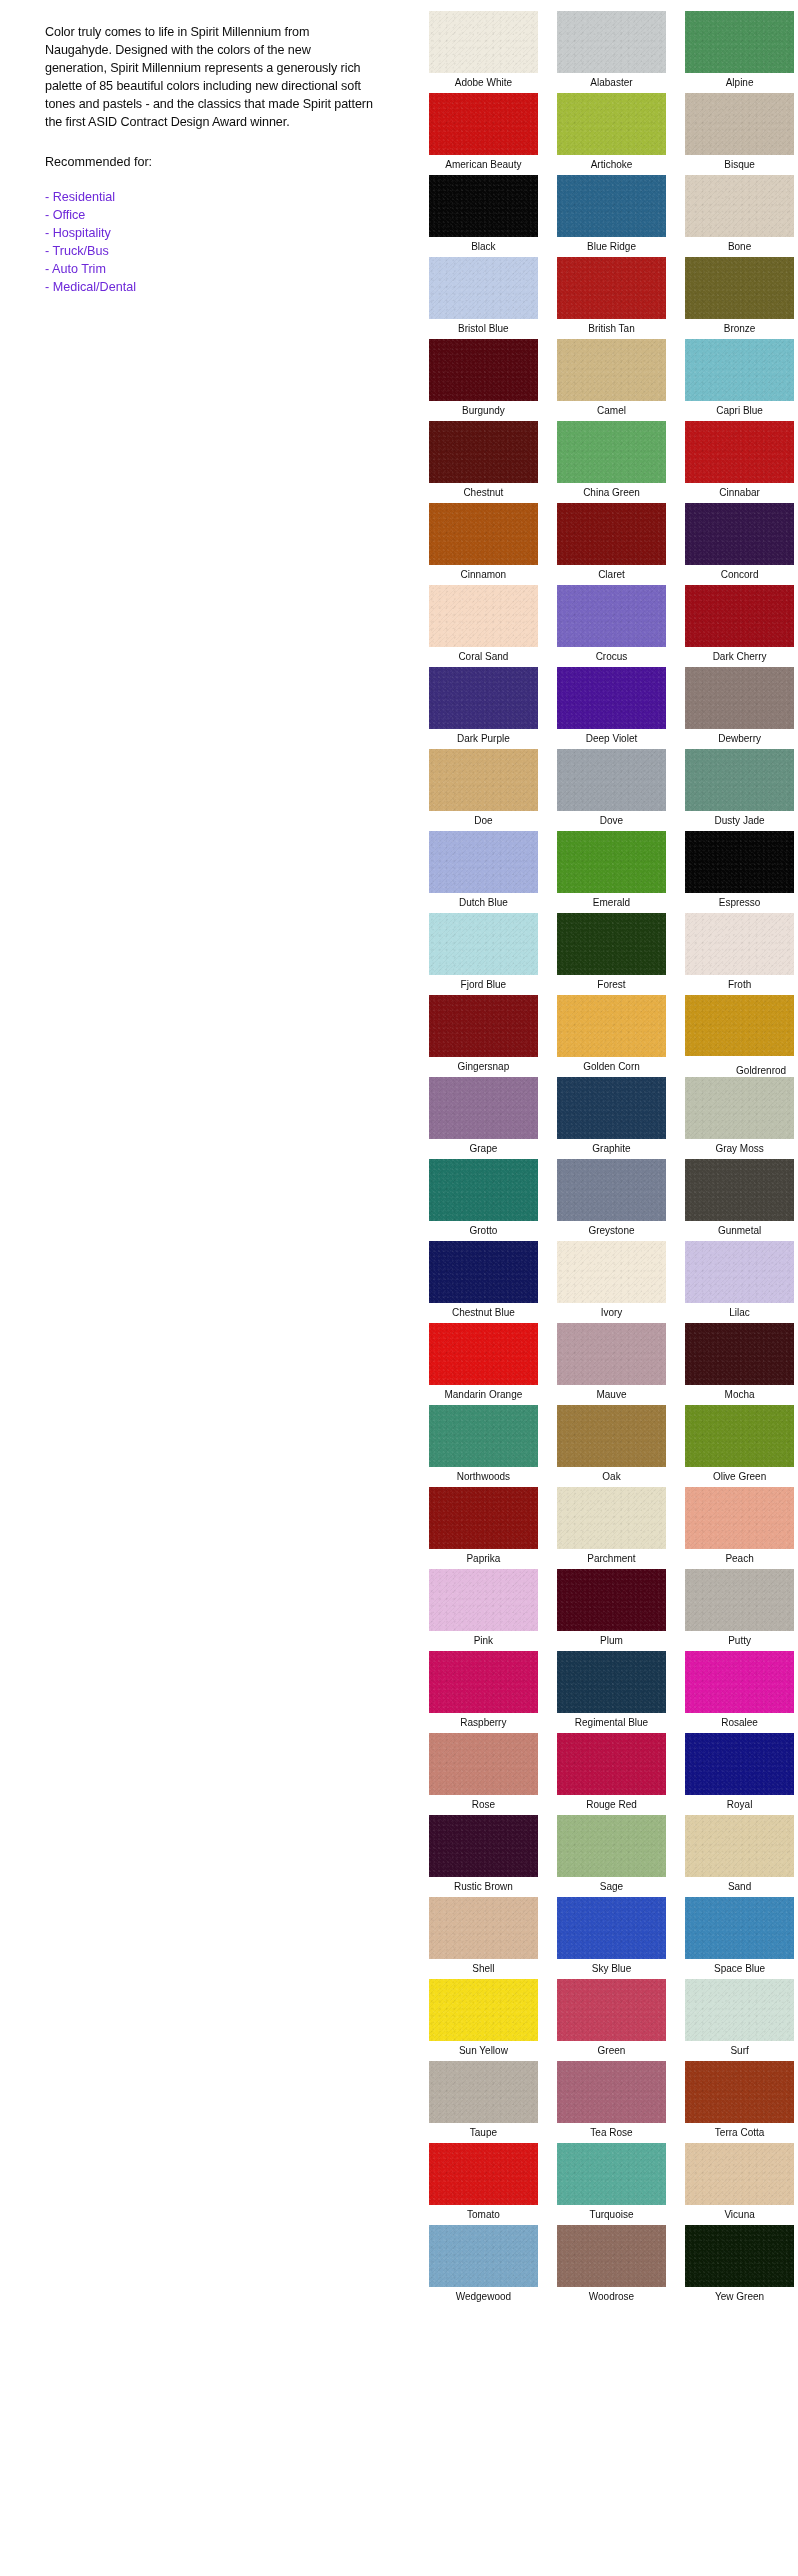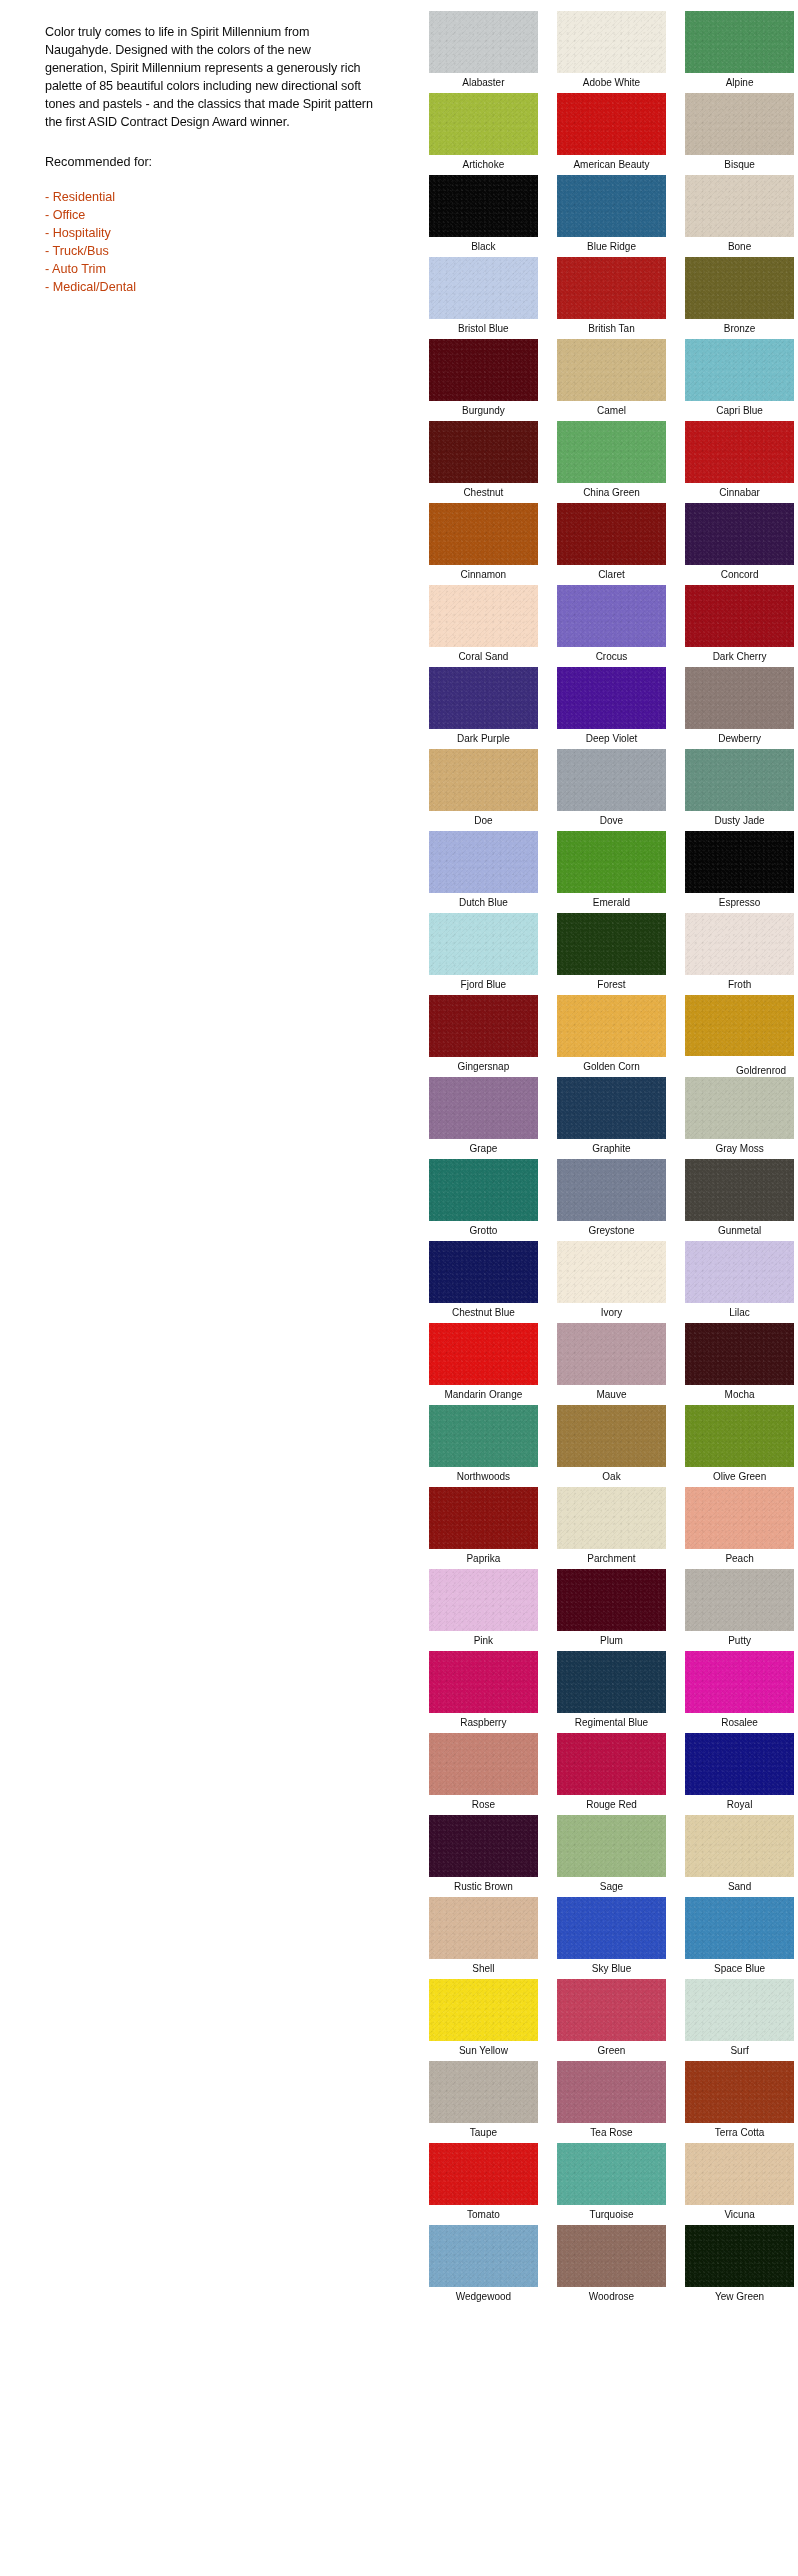--- a/index.html
+++ b/index.html
@@ -53,21 +53,21 @@
   }
 
   .rec-list {
     list-style: none;
     margin: 0;
     padding: 0;
   }
   .rec-list li {
     font-size: 12.6px;
     line-height: 18px;
-    color: #c2410c;
+    color: #6d28d9;
     white-space: nowrap;
   }
 
   
   .swatch-col {
     width: 392px;
     flex: 0 0 392px;
     box-sizing: border-box;
     padding: 11.3px 0 0 0;
   }
@@ -148,38 +148,38 @@
       <li>- Truck/Bus</li>
       <li>- Auto Trim</li>
       <li>- Medical/Dental</li>
     </ul>
 
   </div>
 
   <div class="swatch-col">
     <div class="swatch-grid" id="swatch-grid">
         <div class="swatch-cell">
+          <span class="swatch-chip" style="background-color: rgb(238, 234, 222);"></span>
+          <span class="swatch-label">Adobe White</span>
+        </div>
+        <div class="swatch-cell">
           <span class="swatch-chip" style="background-color: rgb(198, 202, 203);"></span>
           <span class="swatch-label">Alabaster</span>
         </div>
         <div class="swatch-cell">
-          <span class="swatch-chip" style="background-color: rgb(238, 234, 222);"></span>
-          <span class="swatch-label">Adobe White</span>
-        </div>
-        <div class="swatch-cell">
           <span class="swatch-chip" style="background-color: rgb(75, 145, 89);"></span>
           <span class="swatch-label">Alpine</span>
         </div>
         <div class="swatch-cell">
+          <span class="swatch-chip" style="background-color: rgb(204, 17, 17);"></span>
+          <span class="swatch-label">American Beauty</span>
+        </div>
+        <div class="swatch-cell">
           <span class="swatch-chip" style="background-color: rgb(162, 187, 58);"></span>
           <span class="swatch-label">Artichoke</span>
-        </div>
-        <div class="swatch-cell">
-          <span class="swatch-chip" style="background-color: rgb(204, 17, 17);"></span>
-          <span class="swatch-label">American Beauty</span>
         </div>
         <div class="swatch-cell">
           <span class="swatch-chip" style="background-color: rgb(195, 183, 166);"></span>
           <span class="swatch-label">Bisque</span>
         </div>
         <div class="swatch-cell">
           <span class="swatch-chip" style="background-color: rgb(6, 6, 6);"></span>
           <span class="swatch-label">Black</span>
         </div>
         <div class="swatch-cell">

